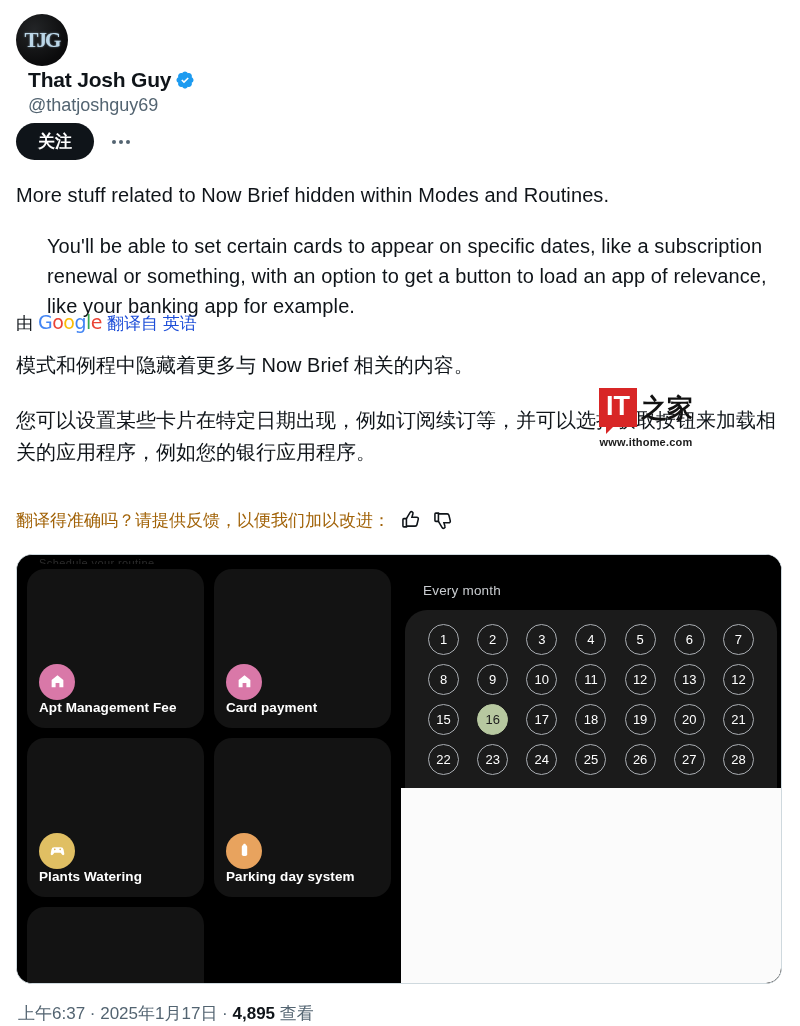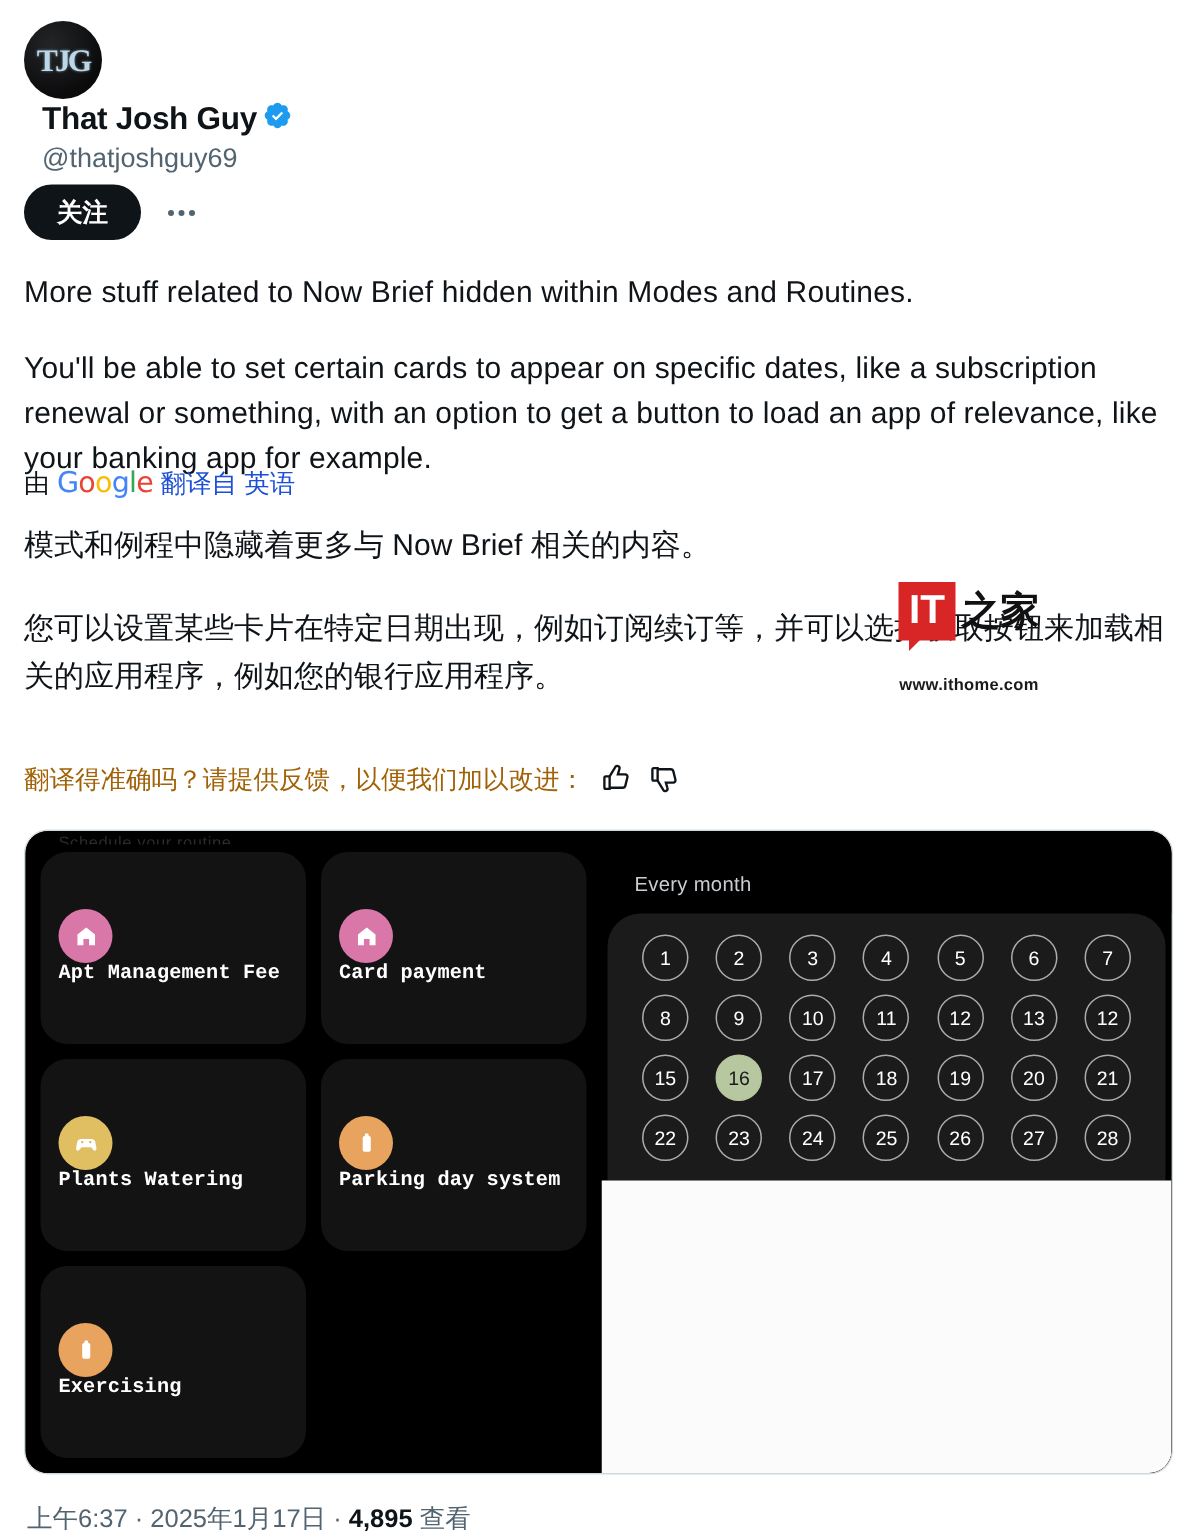--- a/index.html
+++ b/index.html
@@ -20,21 +20,21 @@
     flex: none; position: relative; overflow: hidden;
   }
   .avatar-mono {
     position: absolute; inset: 0;
     display: flex; align-items: center; justify-content: center;
     font-family: "Liberation Serif", "DejaVu Serif", serif;
     font-weight: bold; font-size: 21px; letter-spacing: -2px;
     color: #bcd7e8; text-shadow: 0 0 2px rgba(180,215,240,.6);
   }
   .names { margin-left: 12px; flex: 1; min-width: 0; padding-top: 1px; }
-  .name-row { display: flex; gap: 4px; }
+  .name-row { display: flex; align-items: center; gap: 4px; }
   .display-name {
     font-size: 21px; font-weight: bold; color: #0f1419;
     letter-spacing: -.2px; line-height: 1.2;
   }
   .verified { width: 20px; height: 20px; flex: none; display: block; }
   .handle { font-size: 18px; color: #536471; line-height: 1.35; margin-top: 1px; }
 
   .header-actions { display: flex; align-items: center; gap: 10px; padding-top: 6px; }
   .follow-btn {
     background: #0f1419; color: #ffffff; border: none;
@@ -48,21 +48,21 @@
     gap: 3px; cursor: pointer; border-radius: 50%;
   }
   .more-btn i { width: 4px; height: 4px; border-radius: 50%; background: #536471; display: block; }
 
   
   .body-text {
     font-size: 20px; line-height: 1.5; color: #0f1419;
     margin-top: 20px; letter-spacing: .1px;
   }
   .para { margin-bottom: 21px; }
-  .para:last-child { margin-bottom: 0; }
+  .para:last-child { margin-bottom: 0; margin-left: 31px; }
 
   .gtrans-row {
     font-size: 17px; display: flex; align-items: baseline;
     gap: 5px; margin-top: -10px; margin-bottom: 14px;
     color: #0f1419;
   }
   .g-logo { font-size: 19px; font-weight: normal; letter-spacing: -.5px;
             font-family: "DejaVu Sans", sans-serif; }
   .g-logo .b1 { color: #4285F4; } .g-logo .r1 { color: #EA4335; }
   .g-logo .y1 { color: #FBBC05; } .g-logo .b2 { color: #4285F4; }
@@ -89,41 +89,41 @@
     font-size: 27px; line-height: 1; padding: 5px 7px 7px 7px;
     position: relative; letter-spacing: 0px;
     font-family: "Liberation Sans", sans-serif;
   }
   .wm-it::after {
     content: ""; position: absolute; left: 7px; bottom: -7px;
     border-left: 8px solid #d82626; border-bottom: 8px solid transparent;
   }
   .wm-cn { font-size: 26px; font-weight: bold; color: #111; line-height: 1;
            font-family: "DejaVu Sans", sans-serif; }
-  .wm-url { font-size: 11px; font-weight: bold; color: #1a1a1a; margin-top: 24px; letter-spacing: .2px; }
+  .wm-url { font-size: 11px; font-weight: bold; color: #1a1a1a; margin-top: 9px; letter-spacing: .2px; }
 
   
   .media {
     margin-top: 22px; width: 766px; height: 430px;
     border: 1px solid #cfd9de; border-radius: 16px;
     overflow: hidden; display: flex; background: #000;
   }
   .phone-left {
     width: 384px; background: #000000; position: relative;
     padding: 8px 10px 0 10px; overflow: hidden;
   }
   .cut-label {
     position: absolute; top: 2px; left: 22px; font-size: 11px;
     color: #2b2b2b; letter-spacing: .4px; overflow: hidden; height: 7px;
   }
   .card-grid { display: grid; grid-template-columns: 1fr 1fr; gap: 10px; margin-top: 6px; }
   .card {
-    background: #131313; border-radius: 18px; height: 128px;
+    background: #131313; border-radius: 18px; height: 159px;
     padding: 13px 12px; display: flex; flex-direction: column;
-    justify-content: center; overflow: hidden; font-family: Liberation Mono, monospace;
+    justify-content: flex-end; overflow: hidden;
   }
   .card-icon {
     width: 36px; height: 36px; border-radius: 50%;
     display: flex; align-items: center; justify-content: center; flex: none;
   }
   .card-label {
     color: #ffffff; font-size: 13.5px; font-weight: bold; letter-spacing: .1px;
     white-space: nowrap; overflow: hidden; text-overflow: ellipsis;
   }
 

